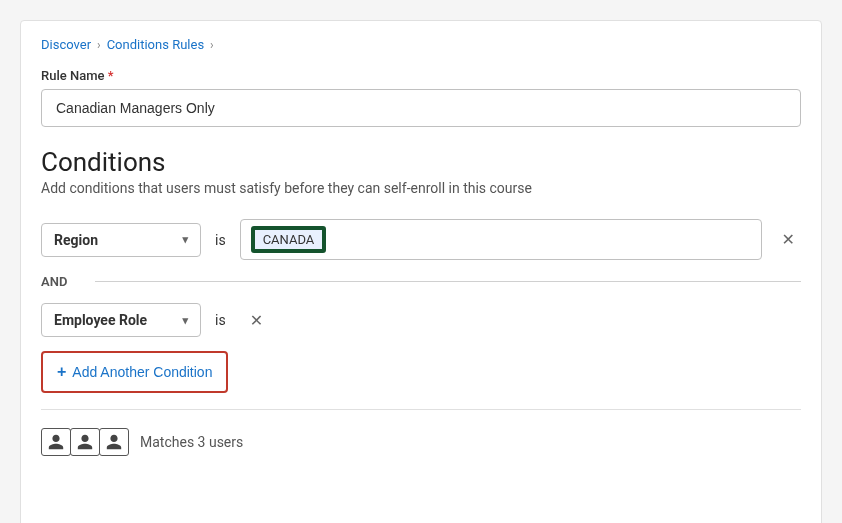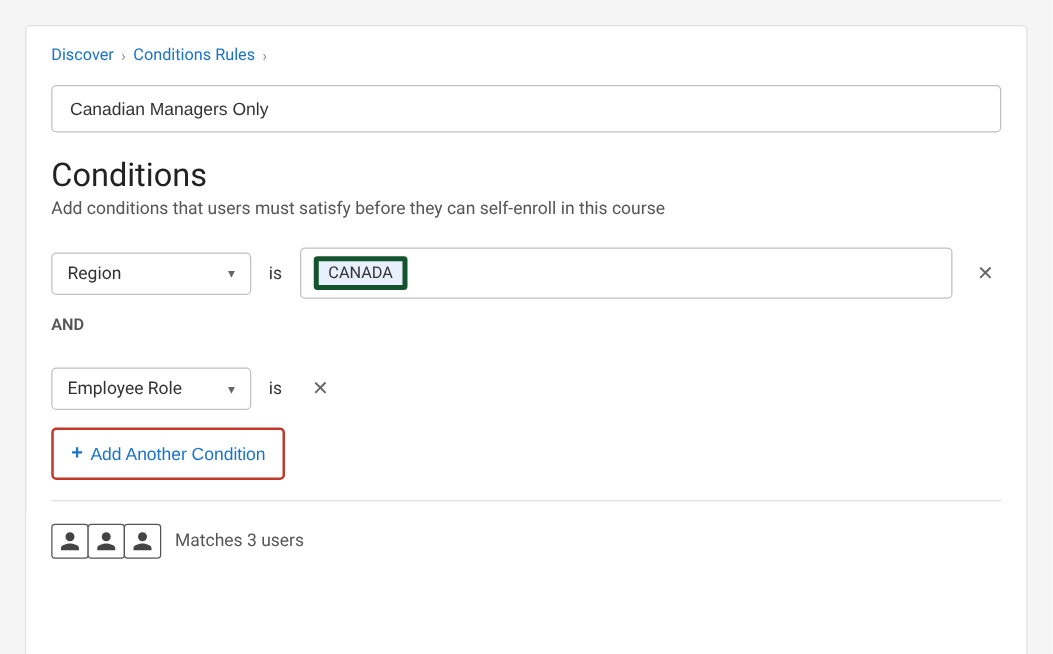--- a/index.html
+++ b/index.html
@@ -94,20 +94,21 @@
       justify-content: space-between;
       padding: 8px 12px;
       border: 1px solid #c0c0c0;
       border-radius: 4px;
       min-width: 160px;
       width: 160px;
       background: #fff;
       cursor: pointer;
       font-size: 14px;
       color: #333;
+      font-weight: bold;
     }
 
     .dropdown-arrow {
       color: #666;
       font-size: 11px;
       margin-left: 8px;
     }
 
     .is-label {
       font-size: 14px;
@@ -143,23 +144,23 @@
       font-size: 16px;
       padding: 4px 6px;
       margin-left: 4px;
       display: flex;
       align-items: center;
       justify-content: center;
     }
 
     .and-separator {
       display: flex;
-      gap: 12px;
+      align-items: center;
+      gap: 28px;
       margin: 6px 0 14px 0;
-      flex-direction: column;
     }
 
     .and-text {
       font-size: 13px;
       font-weight: 600;
       color: #555;
       white-space: nowrap;
     }
 
     .and-line {
@@ -237,20 +238,23 @@
 <div class="page-container">
 
   <div class="breadcrumb">
     <span class="breadcrumb-link">Discover</span>
     <span class="breadcrumb-separator">›</span>
     <span class="breadcrumb-link">Conditions Rules</span>
     <span class="breadcrumb-separator">›</span>
   </div>
 
   <div>
+    <div class="rule-name-label">
+      <span>Rule Name</span>&nbsp;<span class="required-star">*</span>
+    </div>
     <input class="rule-name-input" type="text" value="Canadian Managers Only" style="">
   </div>
 
   <h2 class="conditions-title">Conditions</h2>
   <p class="conditions-description">Add conditions that users must satisfy before they can self-enroll in this course</p>
 
   <div class="condition-row">
     <div class="condition-dropdown">
       <span>Region</span>
       <span class="dropdown-arrow">▾</span>

